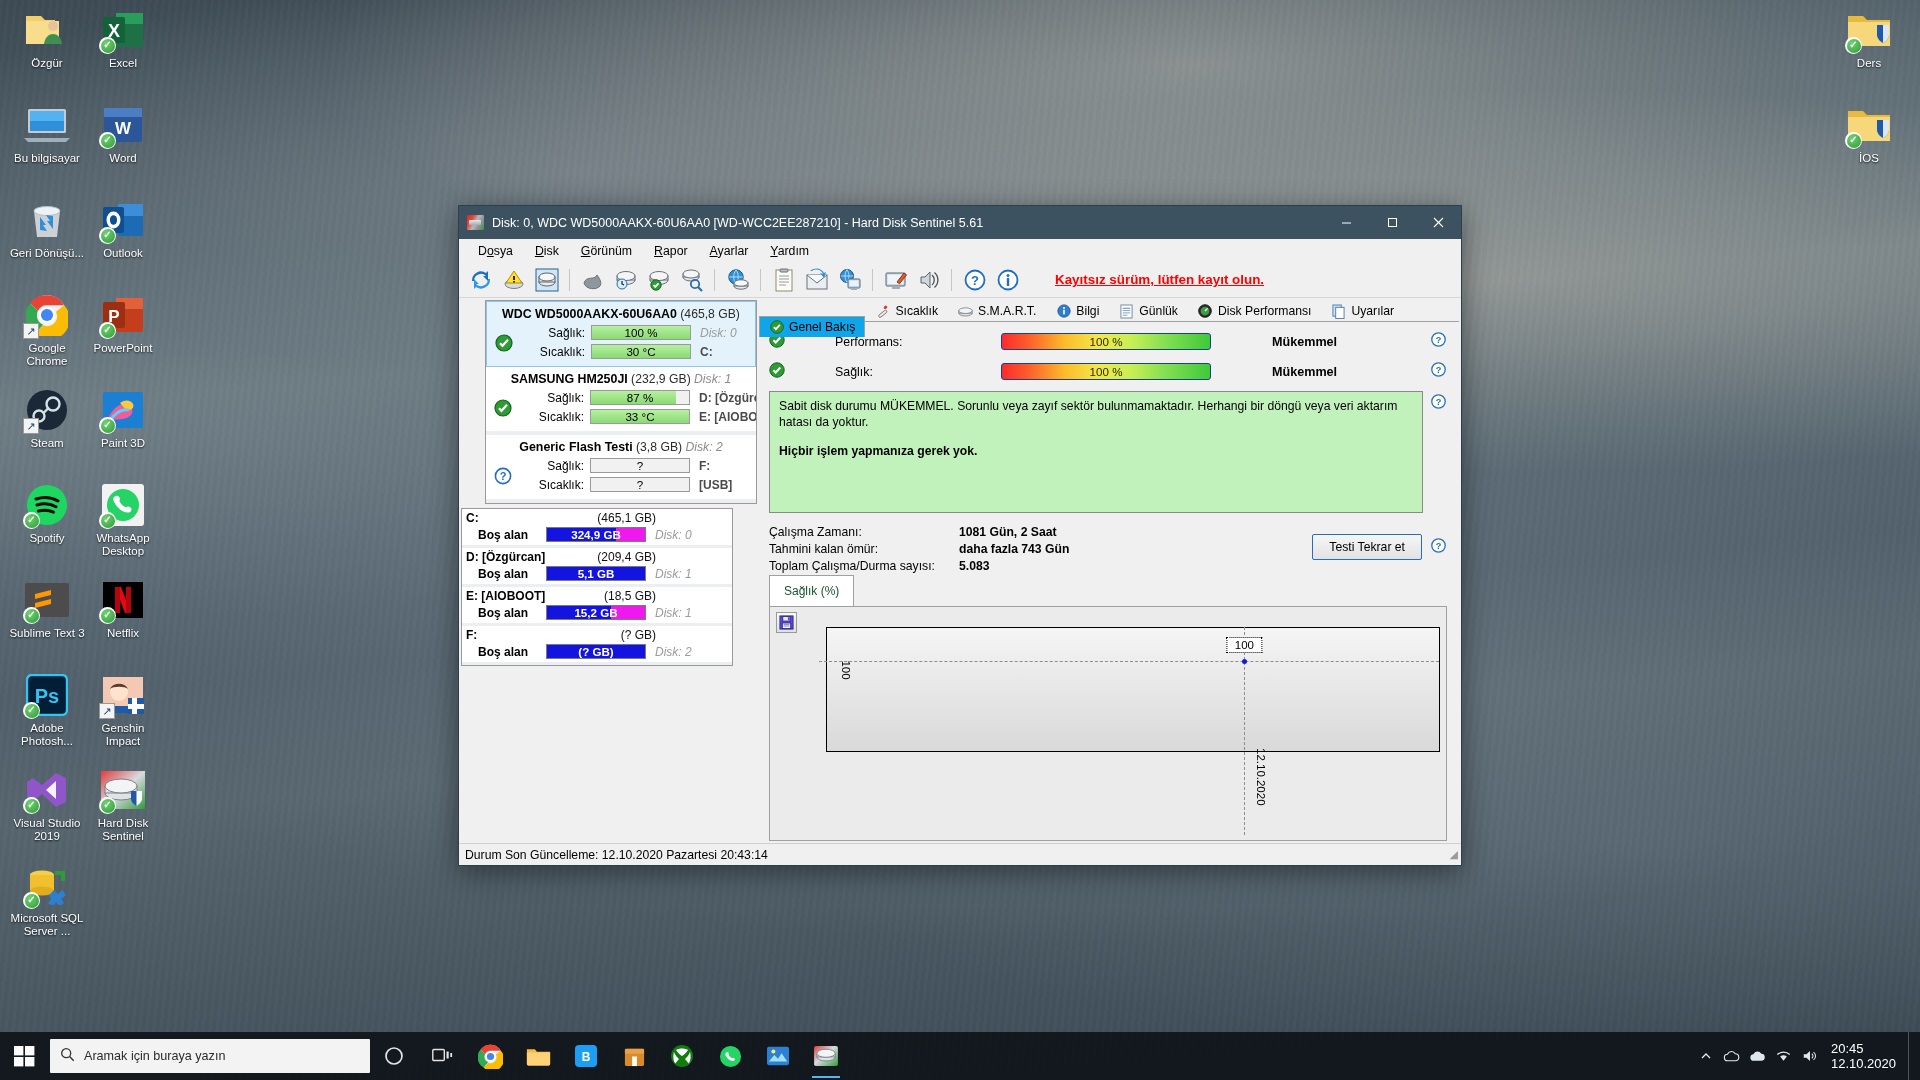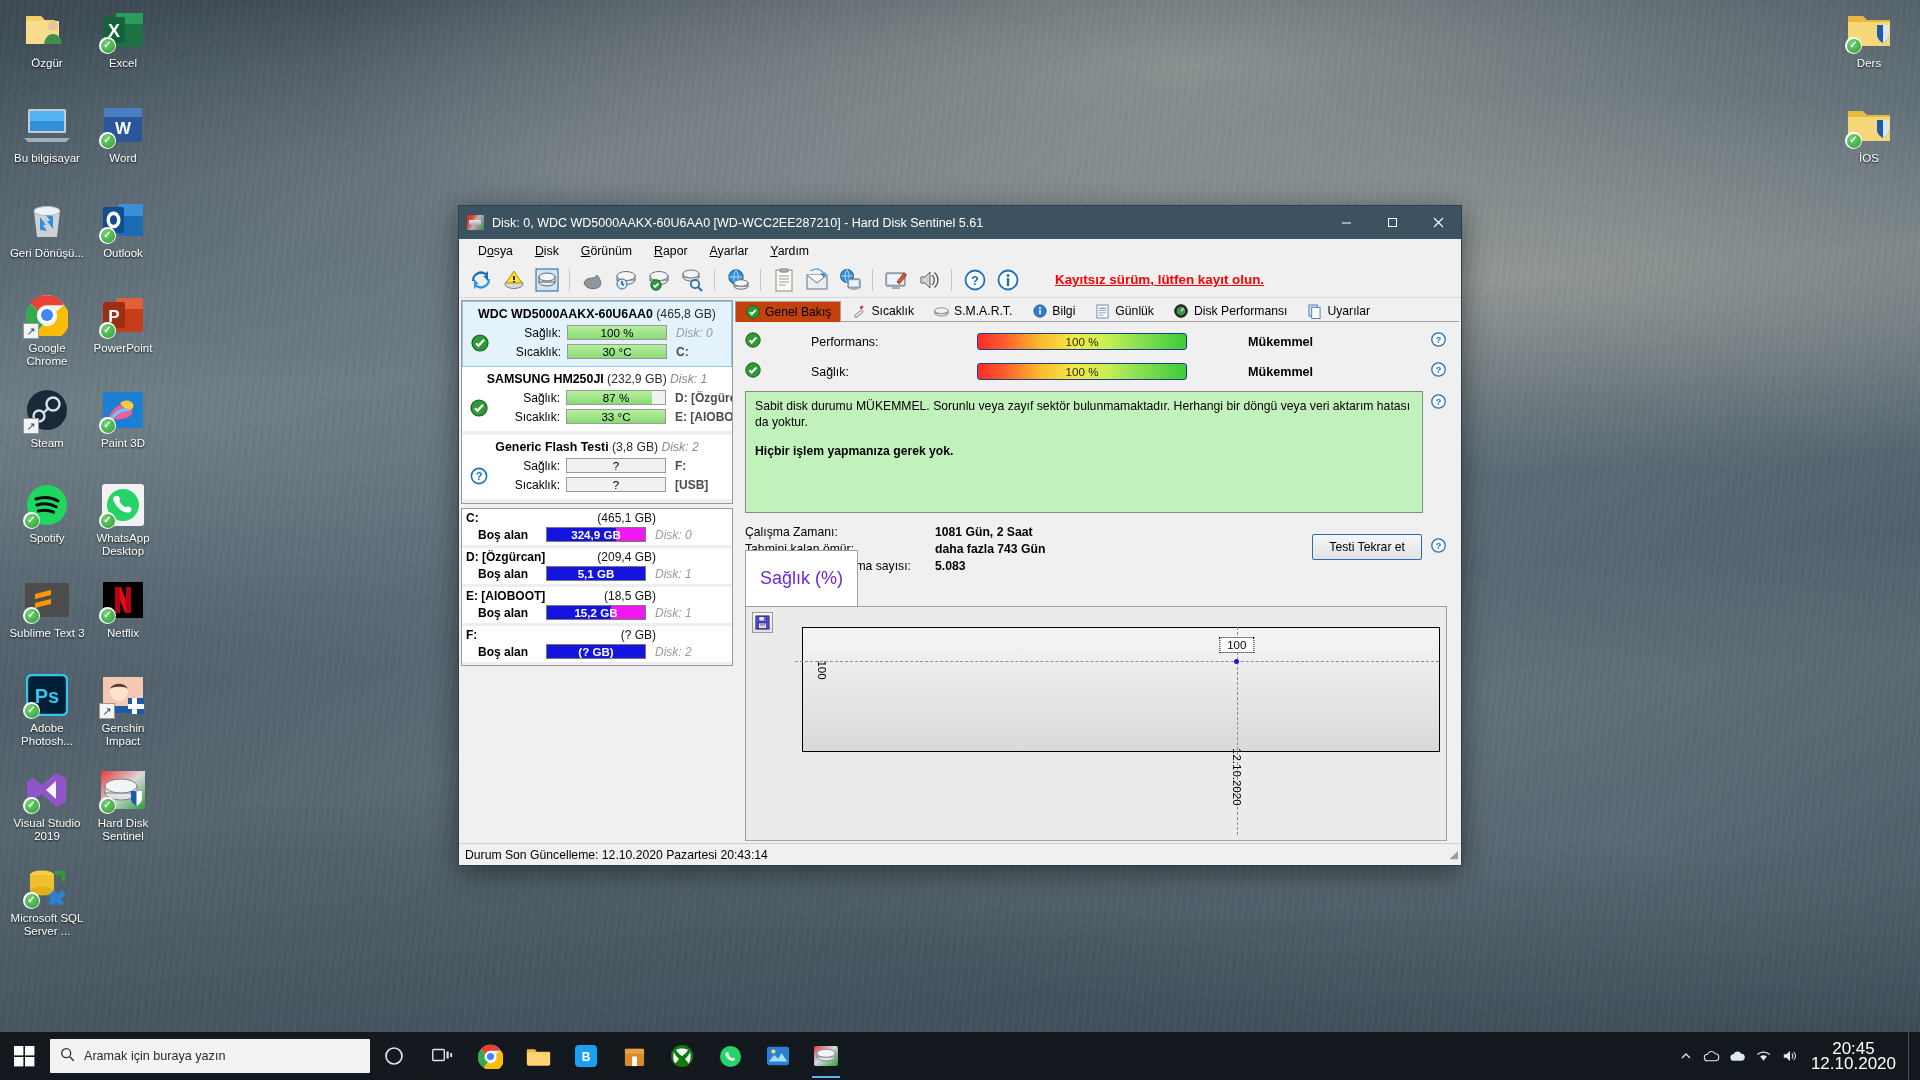--- a/index.html
+++ b/index.html
@@ -115,21 +115,21 @@
   #reg-text {
     margin-left: 30px; color: #ff0000; font-weight: bold; font-size: 13.4px;
     text-decoration: underline; white-space: nowrap;
   }
 
   #body-area { flex: 1; display: flex; min-height: 0; background: #f0f0f0; padding: 2px; gap: 2px; }
 
   
   #left-panel {
     width: 272px; flex: none; background: #fff; border: 1px solid #9a9a9a;
-    display: flex; flex-direction: column; font-size: 12px; overflow: hidden;
+    display: flex; flex-direction: column; font-size: 12px; overflow: hidden; margin-left: 24px;
   }
   .disk-block { border-bottom: 4px solid #eceff1; padding: 3px 2px 4px 2px; position: relative; }
   .disk-block.sel { background: #e4f3fb; border: 1px solid #8cc6e8; }
   .disk-head { text-align: center; padding: 2px 4px 3px 4px; white-space: nowrap; }
   .disk-head b { font-size: 12.4px; color: #000; }
   .disk-head .cap { color: #2b2b2b; font-size: 12.2px; }
   .disk-head .dn { color: #8b8b8b; font-style: italic; font-size: 12.2px; }
   .disk-rows { display: flex; align-items: center; }
   .disk-stat-ico { width: 30px; display: flex; justify-content: center; flex: none; }
   .disk-kv { flex: 1; }
@@ -174,21 +174,21 @@
   #main-panel { flex: 1; min-width: 0; display: flex; flex-direction: column; background:#f0f0f0; }
   #tabstrip {
     height: 22px; display: flex; align-items: flex-end; gap: 0;
     border-bottom: 1px solid #a0a0a0; flex: none;
   }
   .tab {
     display: flex; align-items: center; gap: 5px; height: 21px; padding: 0 9px;
     font-size: 12.2px; color: #000; border: 1px solid transparent;
     border-bottom: none; white-space: nowrap;
   }
-  .tab.active { background: #c2410c; border-color: #a0a0a0; position: relative; top: 1px; text-align: right; }
+  .tab.active { background: #0ea5e9; border-color: #a0a0a0; position: relative; top: 16px; text-align: right; }
   .tab .t-ico { width: 15px; height: 15px; display:flex; align-items:center; justify-content:center; }
 
   #tabcontent {
     flex: 1; background: #f0f0f0; padding: 9px 12px 0 10px;
     display: flex; flex-direction: column; min-height: 0;
   }
   .meter-row { display: flex; align-items: center; margin-bottom: 9px; gap: 46px; }
   .meter-row .m-ico { width: 20px; flex: none; }
   .meter-lbl { width: 120px; font-size: 12.4px; color: #000; }
   .meter-bar {
@@ -222,21 +222,21 @@
     padding: 5px 16px; font-size: 12.2px; border-radius: 2px; color:#000;
   }
   #comment-input {
     margin-top: 9px; height: 22px; border: 1px solid #a9a9a9; background: #fff;
     display: flex; align-items: center; padding: 0 6px; font-size: 12.2px; color: #8d8d8d;
   }
 
   #chart-tabs { margin-top: 9px; display: flex; align-items: flex-end; height: 22px; flex: none; }
   #chart-tabs .ctab {
     border: 1px solid #a0a0a0; border-bottom: none; background: #fff;
-    padding: 17px 14px; font-size: 18px; color:#6d28d9;
+    padding: 8px 14px; font-size: 12px; color:#14532d;
   }
   #chart-box {
     flex: 1; min-height: 0; border: 1px solid #a0a0a0; background: #ebebeb;
     position: relative; overflow: hidden;
   }
   #chart-save {
     position: absolute; left: 6px; top: 5px; width: 21px; height: 21px;
     border: 1px solid #9a9a9a; background: linear-gradient(#fafafa,#e0e0e0);
     display: flex; align-items: center; justify-content: center;
   }
@@ -292,21 +292,21 @@
     display: flex; align-items: center; padding: 0 10px; gap: 9px; color:#2b2b2b;
     font-size: 12.6px; border-radius: 1px;
   }
   .tb-app { width: 48px; height: 48px; display:flex; align-items:center; justify-content:center; position:relative;}
   .tb-app.active:after {
     content:""; position:absolute; bottom:2px; left:10px; right:10px; height:2px; background:#59b4f0;
   }
   #tray { margin-left: auto; display: flex; align-items: center; gap: 0; padding-right: 4px; color:#fff; }
   .tray-ico { width: 26px; height: 48px; display:flex; align-items:center; justify-content:center; }
   #clock {
-    color: #fff; font-size: 17px; line-height: 15px; text-align: center;
+    color: #fff; font-size: 13px; line-height: 15px; text-align: left;
     padding: 0 12px 0 8px;
   }
   #show-desktop { width: 8px; height: 48px; border-left: 1px solid rgba(255,255,255,.25); }
 </style>
 </head>
 <body>
 
 <div id="wallpaper"></div>
 
 <div class="desk-col" id="col1">

